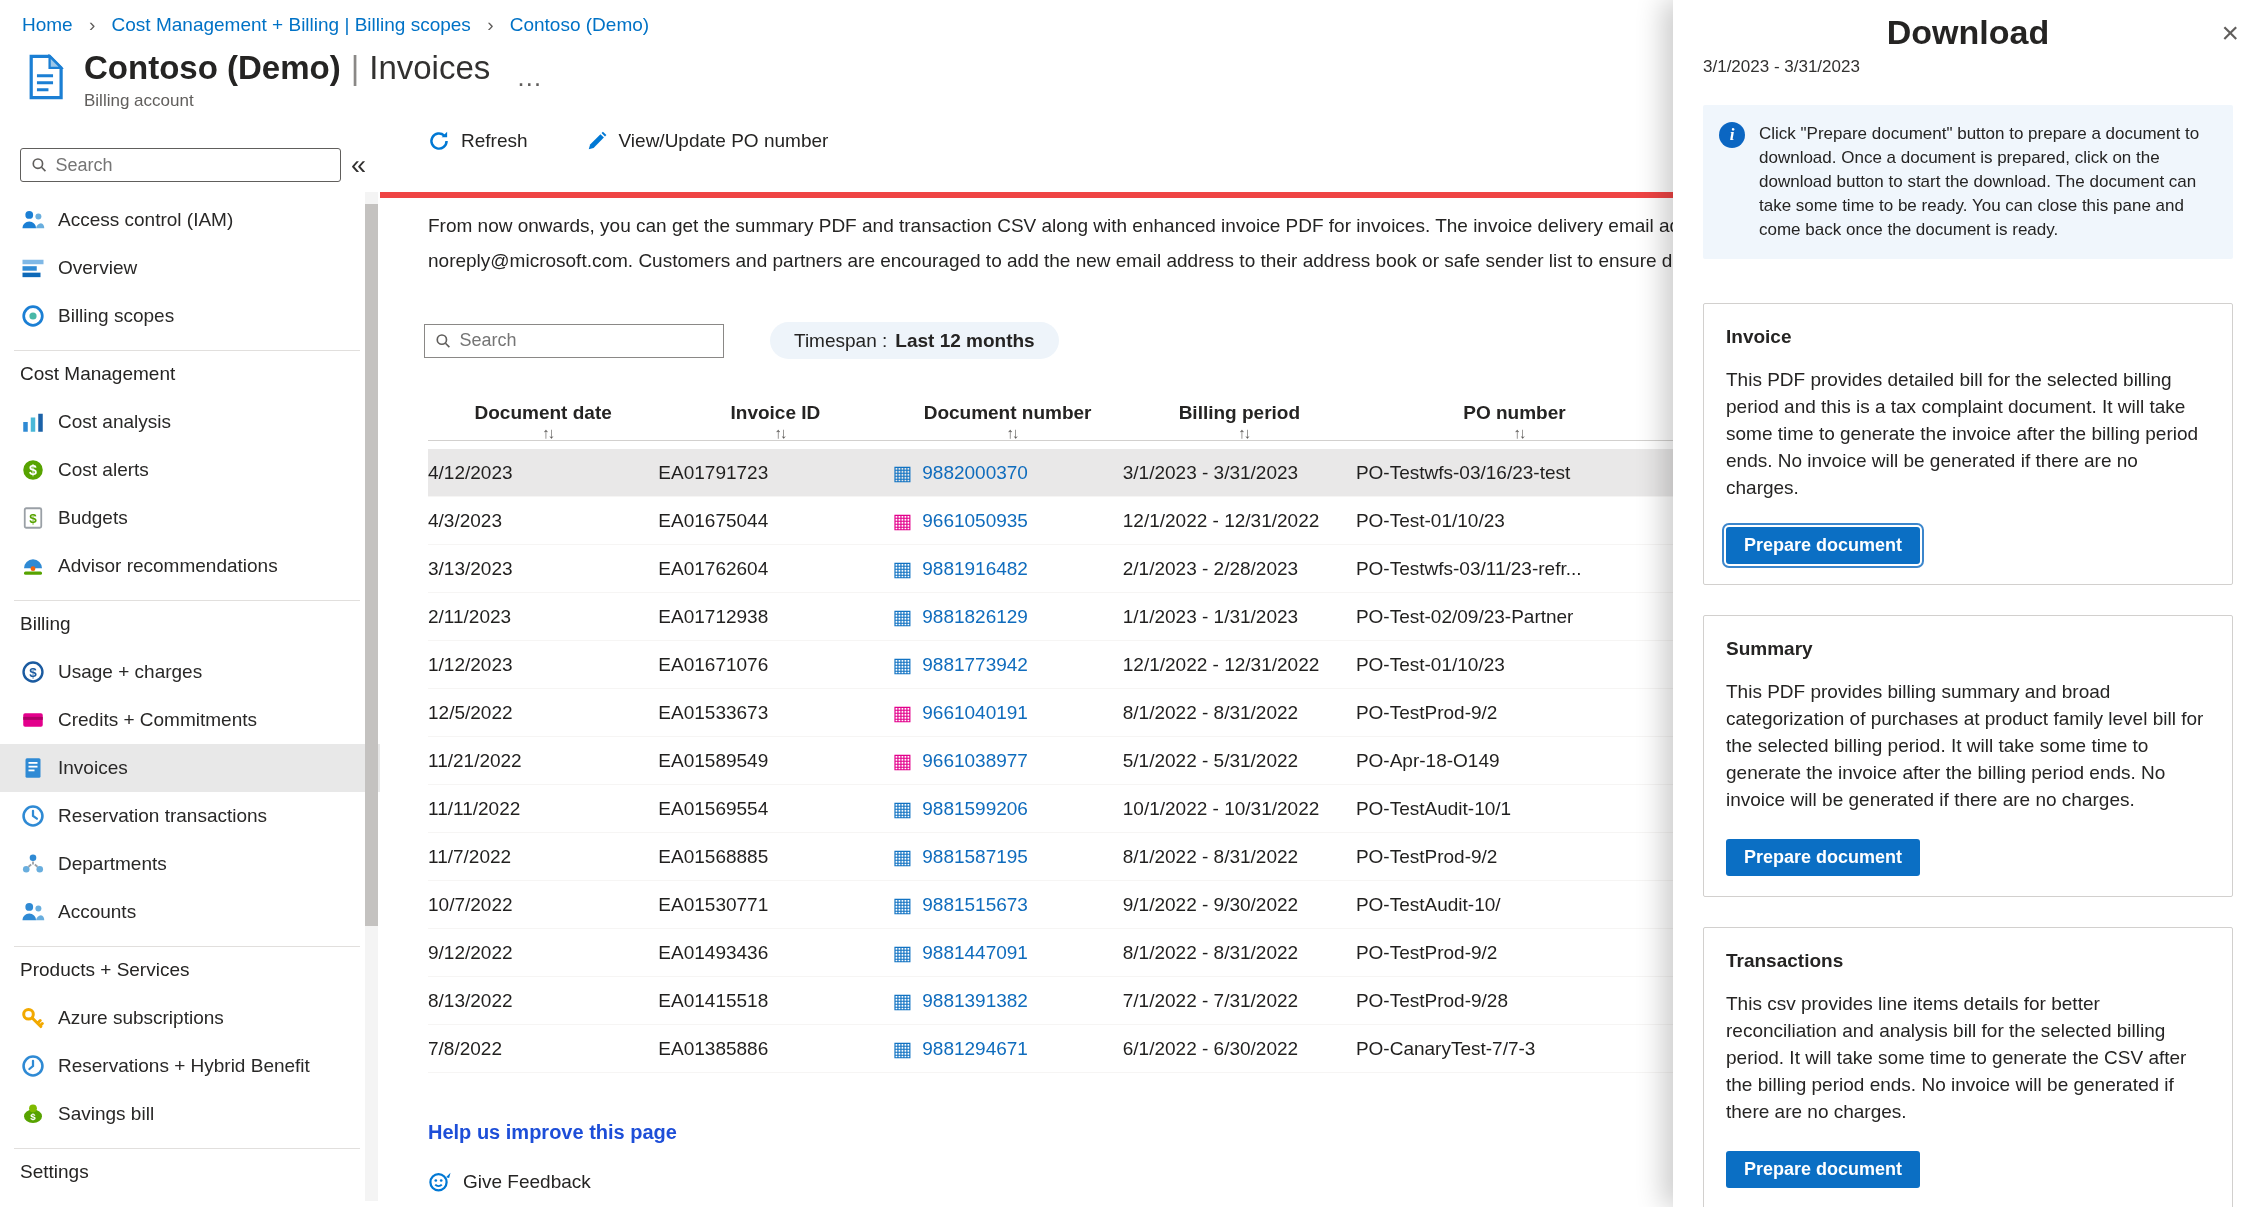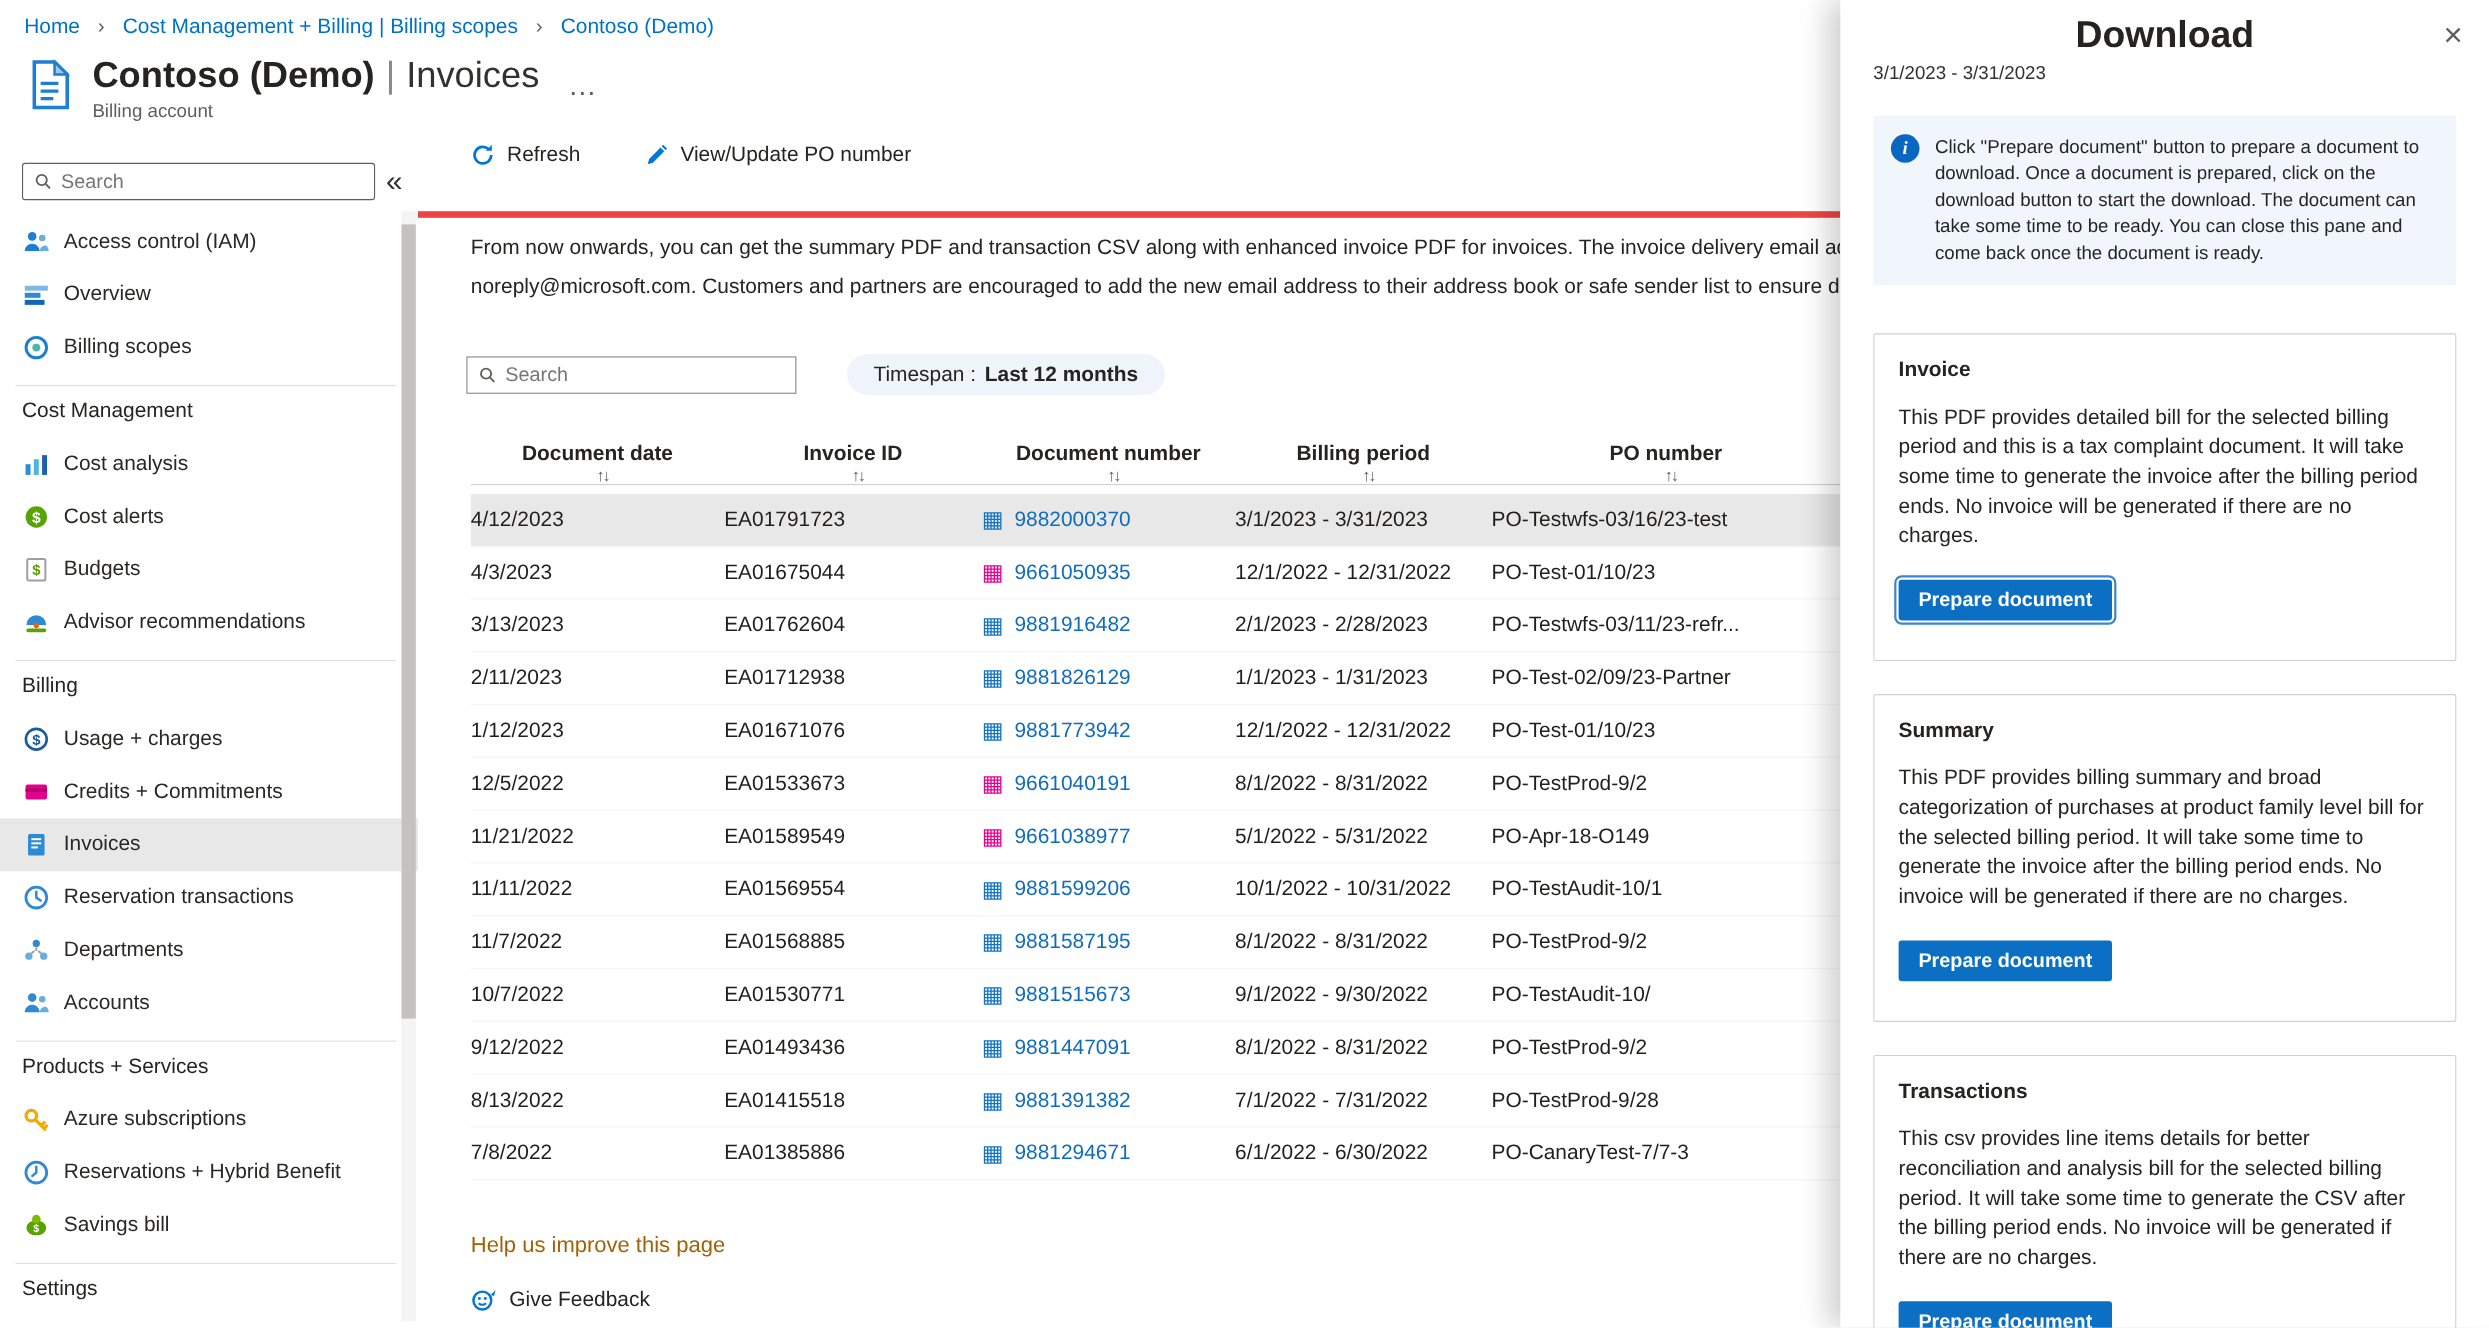--- a/index.html
+++ b/index.html
@@ -61,33 +61,33 @@
   .col-id { width:251px; }
   .col-doc { width:247px; display:flex; align-items:center; }
   .col-period { width:250px; }
   .col-po { width:340px; }
   .doc-icon { font-size:21px; margin-right:10px; line-height:1; }
   .doc-icon[data-icon="blue"] { color:#1273c3; }
   .doc-icon[data-icon="pink"] { color:#e3008c; }
   .doc-link { color:#0f6cbd; text-decoration:none; cursor:pointer; }
 
   .page-footer { margin:48px 0 0 48px; }
-  .footer-heading { font-size:20px; font-weight:400; color:#a16207; }
+  .footer-heading { font-size:20px; font-weight:700; color:#1d4ed8; }
   .feedback { display:flex; align-items:center; margin-top:26px; font-size:19px; color:#252423; cursor:pointer; }
   .feedback .ficon { margin-right:11px; display:flex; }
 
   
   .panel { position:absolute; top:0; right:0; width:590px; height:100%; background:#fff; box-shadow:-10px 0 26px rgba(0,0,0,0.20); z-index:10; padding:12px 30px 0 30px; }
   .panel-title { font-size:34px; font-weight:700; color:#252423; line-height:40px;text-align:center; }
   .panel-date { font-size:17px; color:#323130; margin-top:5px; }
   .panel-close { position:absolute; top:18px; right:24px; font-size:30px; color:#605e5c; cursor:pointer; line-height:30px; }
   .info-banner { margin-top:28px; background:#f0f6fc; padding:17px 18px 17px 16px; display:flex; border-radius:2px; }
   .info-icon { width:26px; height:26px; border-radius:50%; background:#0b66c2; color:#fff; font-size:17px; font-weight:700; display:flex; align-items:center; justify-content:center; margin-right:14px; flex-shrink:0; font-family:"Liberation Serif",serif; font-style:italic; }
   .info-text { font-size:17px; line-height:24px; color:#252423; }
-  .section-card { border:1px solid #d2d0ce; margin-top:30px; padding:22px 22px 36px 22px; border-radius:2px; }
+  .section-card { border:1px solid #d2d0ce; margin-top:30px; padding:22px 22px 20px 22px; border-radius:2px; }
   .section-card.first { margin-top:44px; }
   .section-heading { font-size:19px; font-weight:700; color:#252423; }
   .section-body { margin-top:18px; font-size:19px; line-height:27px; color:#252423; }
   .btn-primary { margin-top:26px; background:#0b6fc4; color:#fff; font-size:18px; font-weight:700; border:none; padding:8px 18px; border-radius:3px; cursor:pointer; font-family:inherit; }
   .btn-primary.focus-ring { box-shadow:0 0 0 2px #ffffff, 0 0 0 4px #3b86cc; }
 </style>
 </head>
 <body>
 
 <div class="app">

